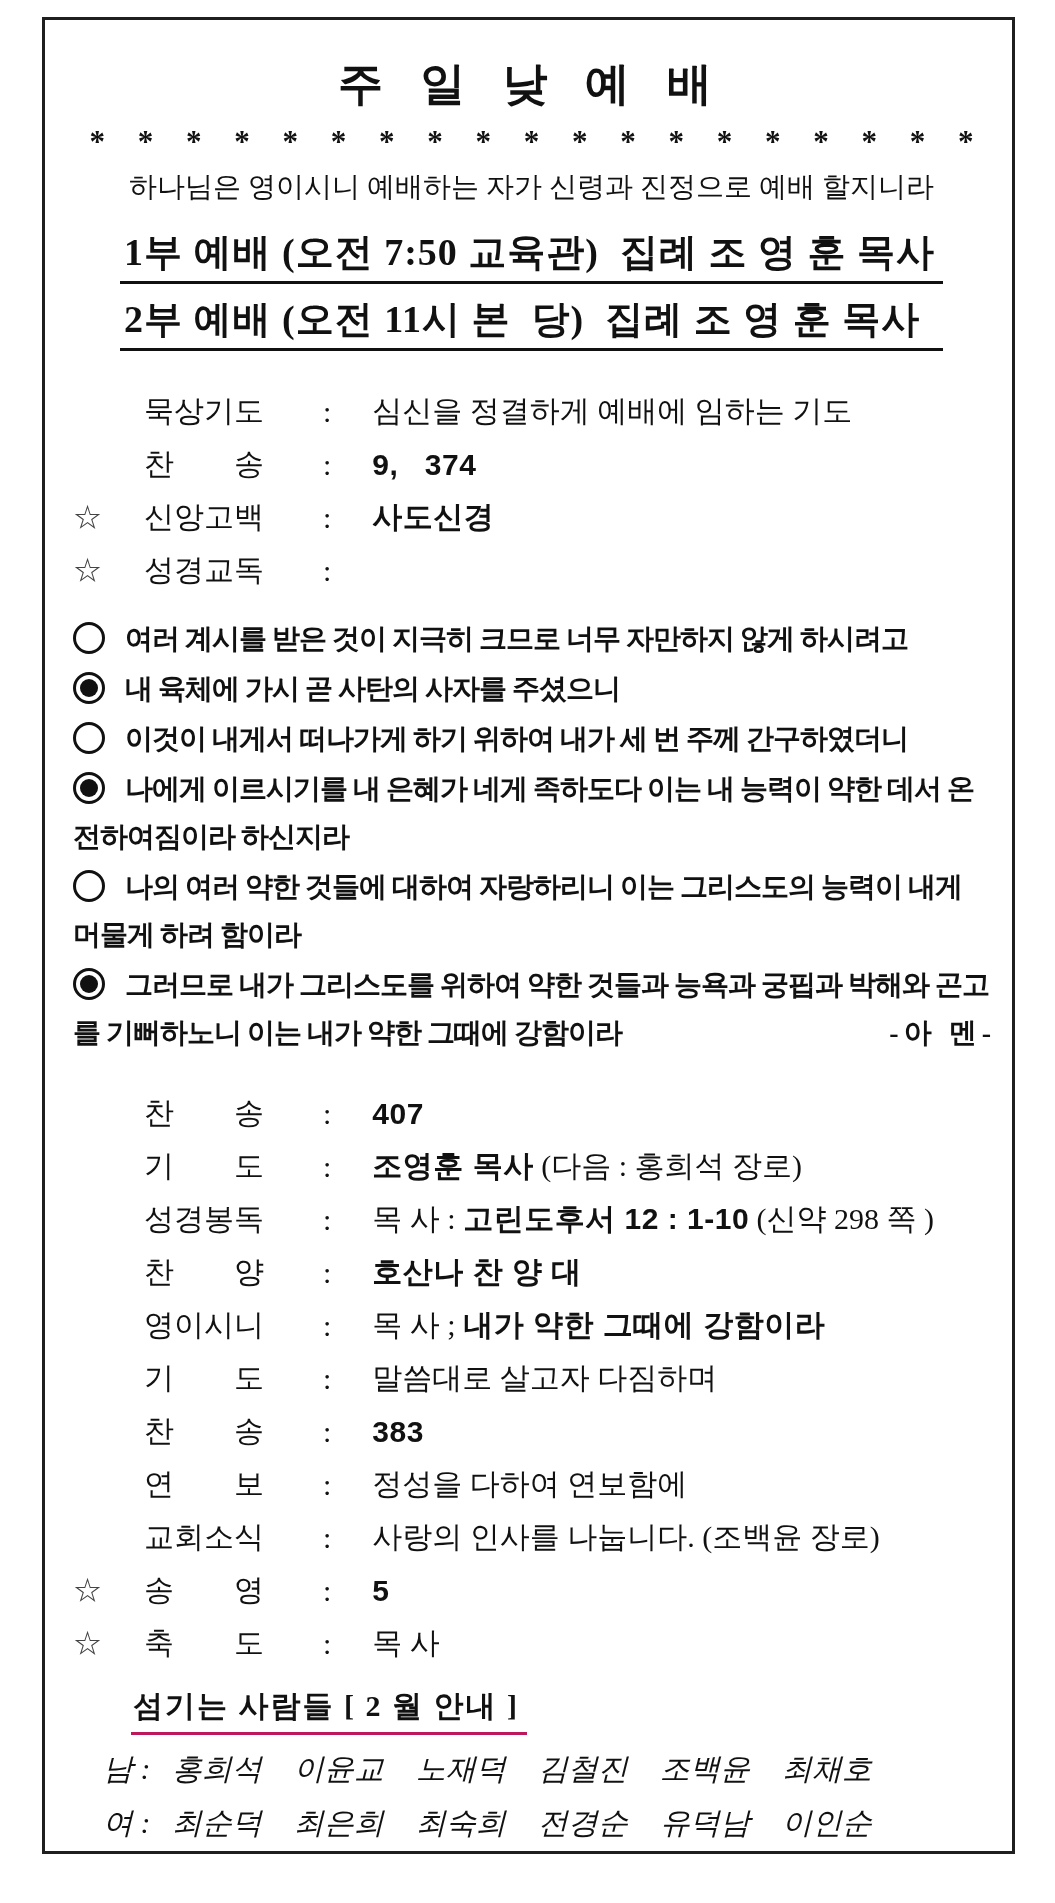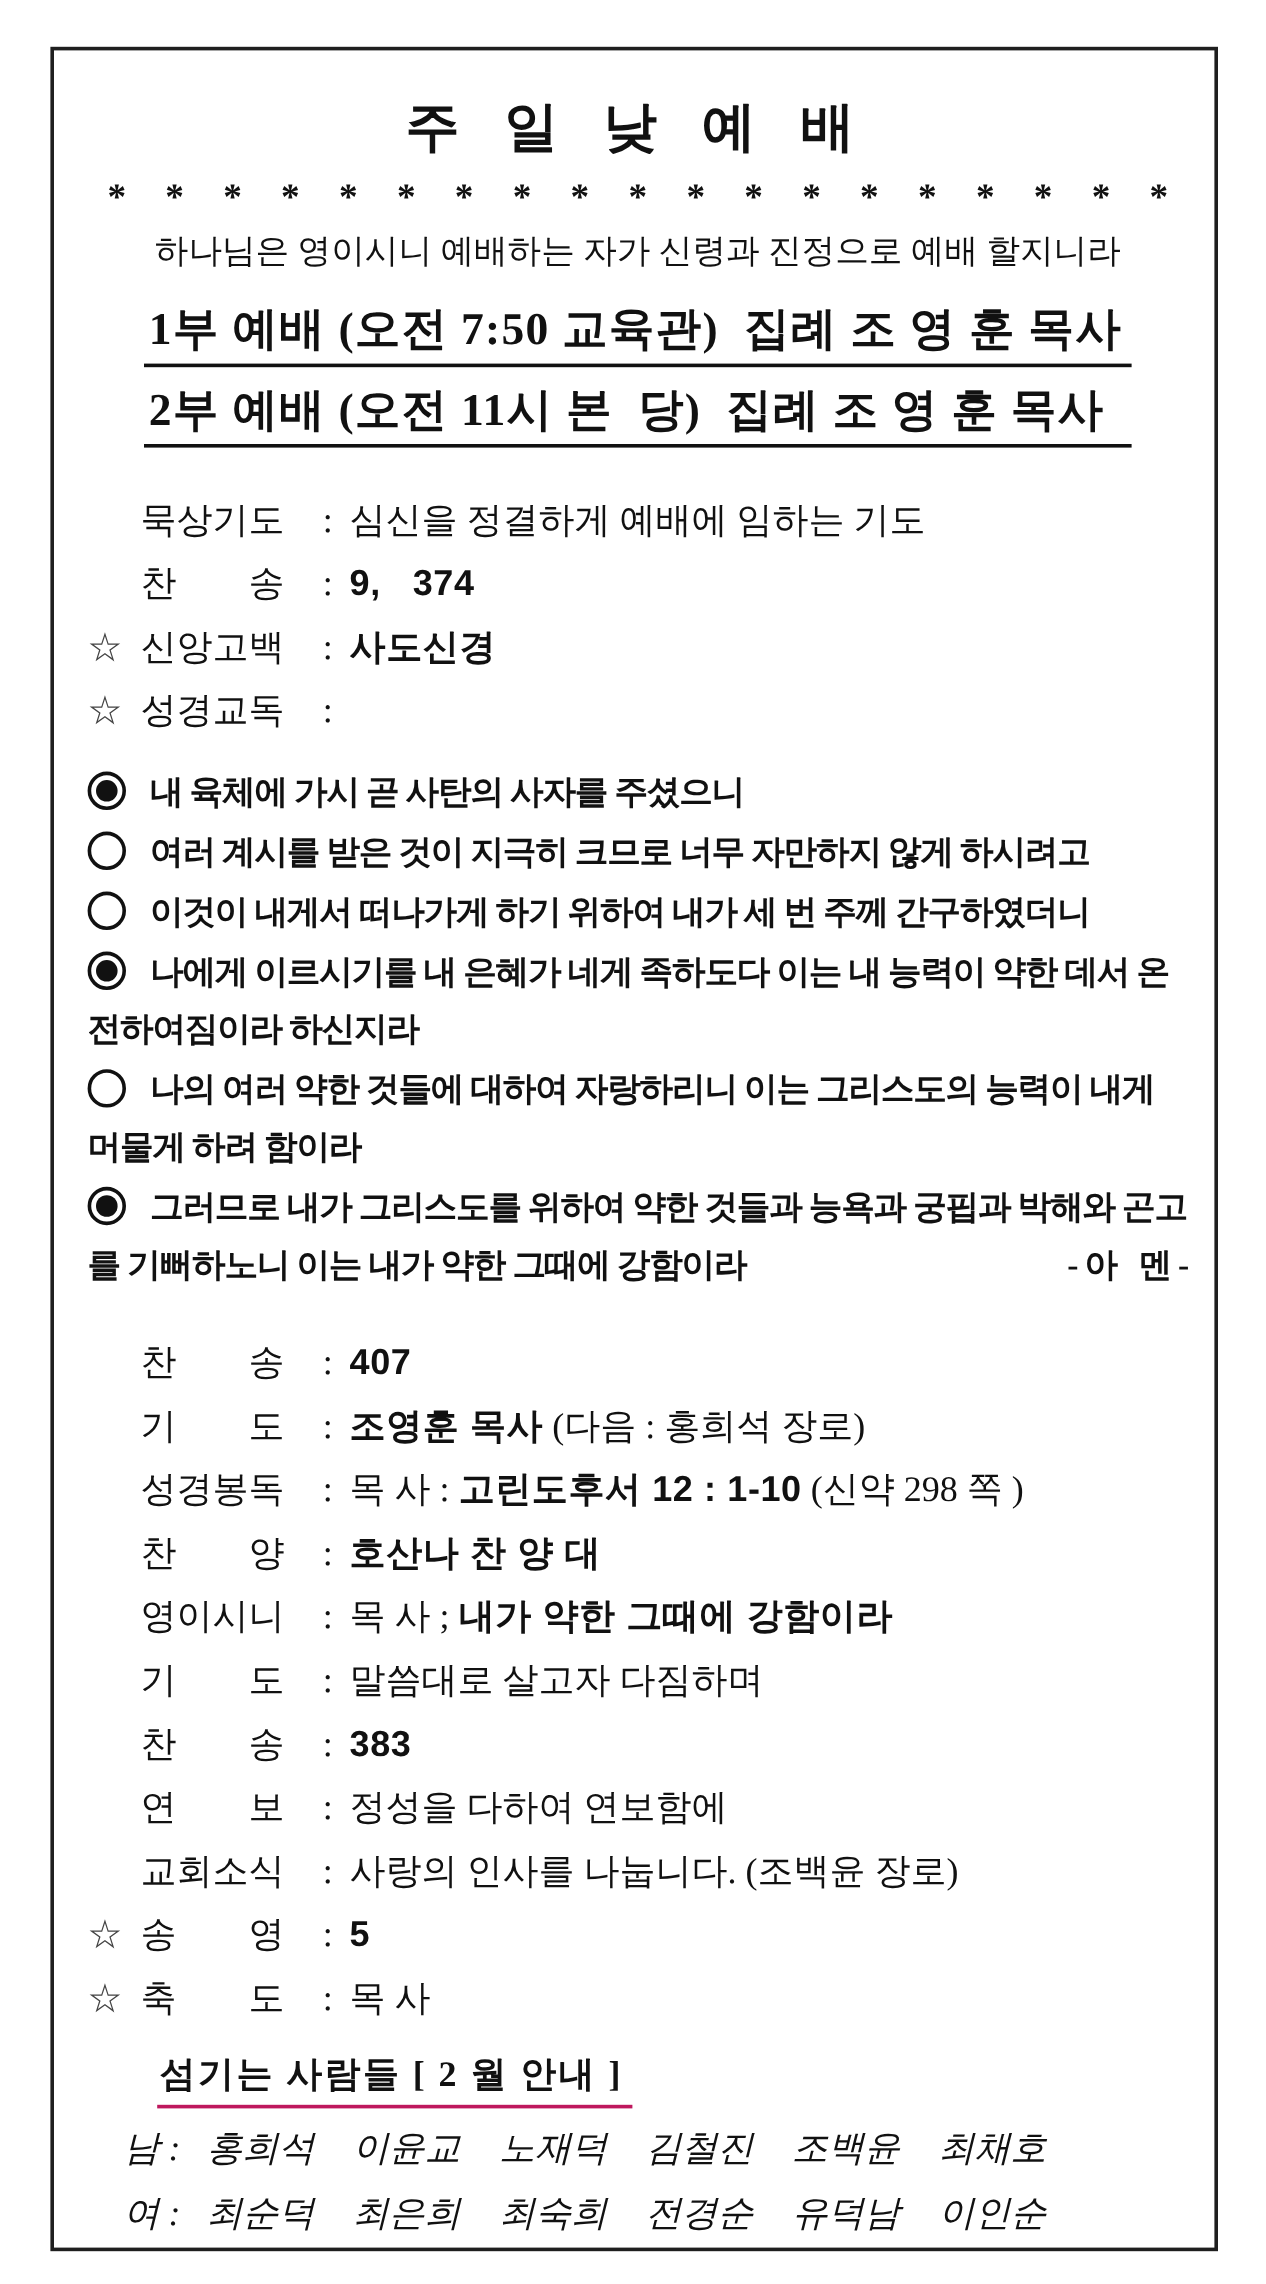--- a/index.html
+++ b/index.html
@@ -2,21 +2,21 @@
 <html lang="ko"><head>
 <meta charset="utf-8">
 <style>
   html,body{margin:0;padding:0;}
   body{
     width:1055px;height:1903px;background:#ffffff;color:#111;
     font-family:"Liberation Serif","DejaVu Serif",serif;
     position:relative;overflow:hidden;
   }
   .page{
-    position:absolute;left:42px;top:39px;width:973px;height:1837px;
+    position:absolute;left:42px;top:17px;width:973px;height:1837px;
     border:3px solid #1f1f1f;box-sizing:border-box;
     padding:24px 22px 0 28px;overflow:hidden;background:#fff;
   }
   .title{
     text-align:center;font-size:45px;font-weight:bold;
     letter-spacing:13px;margin-top:10px;white-space:pre;
   }
   .asterisks{
     text-align:center;font-size:31px;margin-top:10px;
     word-spacing:25px;white-space:pre;font-weight:600;
@@ -24,21 +24,21 @@
   .subtitle{
     text-align:center;font-size:28px;margin-top:8px;white-space:pre;
   }
   .services{width:fit-content;margin:18px auto 0;font-weight:bold;font-size:38px;}
   .service-line{
     border-bottom:3px solid #111;padding:3px 8px 3px 4px;
     white-space:pre;margin-top:7px;letter-spacing:1px;
   }
   .order{margin-top:34px;font-size:30px;}
   .order2{margin-top:30px;}
-  .row{display:flex;align-items:center;height:53px;}
+  .row{display:flex;align-items:center;height:53px;gap:27px;}
   .star{width:44px;flex:0 0 44px;font-size:29px;color:#444;}
   .label{width:150px;flex:0 0 150px;white-space:pre;}
   .colon{margin:0 14px 0 2px;}
   .val{white-space:pre-wrap;}
   .val b{font-family:"Liberation Sans","DejaVu Sans",sans-serif;font-weight:bold;letter-spacing:0.5px;}
   .reading{margin-top:18px;font-weight:bold;font-size:28px;line-height:48px;letter-spacing:-1px;}
   .reading-item{margin-top:2px;}
   .reading-item::after{content:"";display:block;clear:both;}
   .marker{
     display:inline-block;width:32px;height:32px;border:3px solid #111;
@@ -98,27 +98,27 @@
       <div class="row">
     <span class="star">☆</span>
     <span class="label">성경교독</span>
     <span class="colon">:</span>
     <span class="val"></span>
   </div>
     </div>
 
   <div class="reading" id="reading">
       <div class="reading-item">
+    <span class="marker"></span>
+    <span class="rtext">여러 계시를 받은 것이 지극히 크므로 너무 자만하지 않게 하시려고</span>
+    
+  </div>
+      <div class="reading-item">
     <span class="marker filled"></span>
     <span class="rtext">내 육체에 가시 곧 사탄의 사자를 주셨으니</span>
-    
-  </div>
-      <div class="reading-item">
-    <span class="marker"></span>
-    <span class="rtext">여러 계시를 받은 것이 지극히 크므로 너무 자만하지 않게 하시려고</span>
     
   </div>
       <div class="reading-item">
     <span class="marker"></span>
     <span class="rtext">이것이 내게서 떠나가게 하기 위하여 내가 세 번 주께 간구하였더니</span>
     
   </div>
       <div class="reading-item">
     <span class="marker filled"></span>
     <span class="rtext">나에게 이르시기를 내 은혜가 네게 족하도다 이는 내 능력이 약한 데서 온전하여짐이라 하신지라</span>

